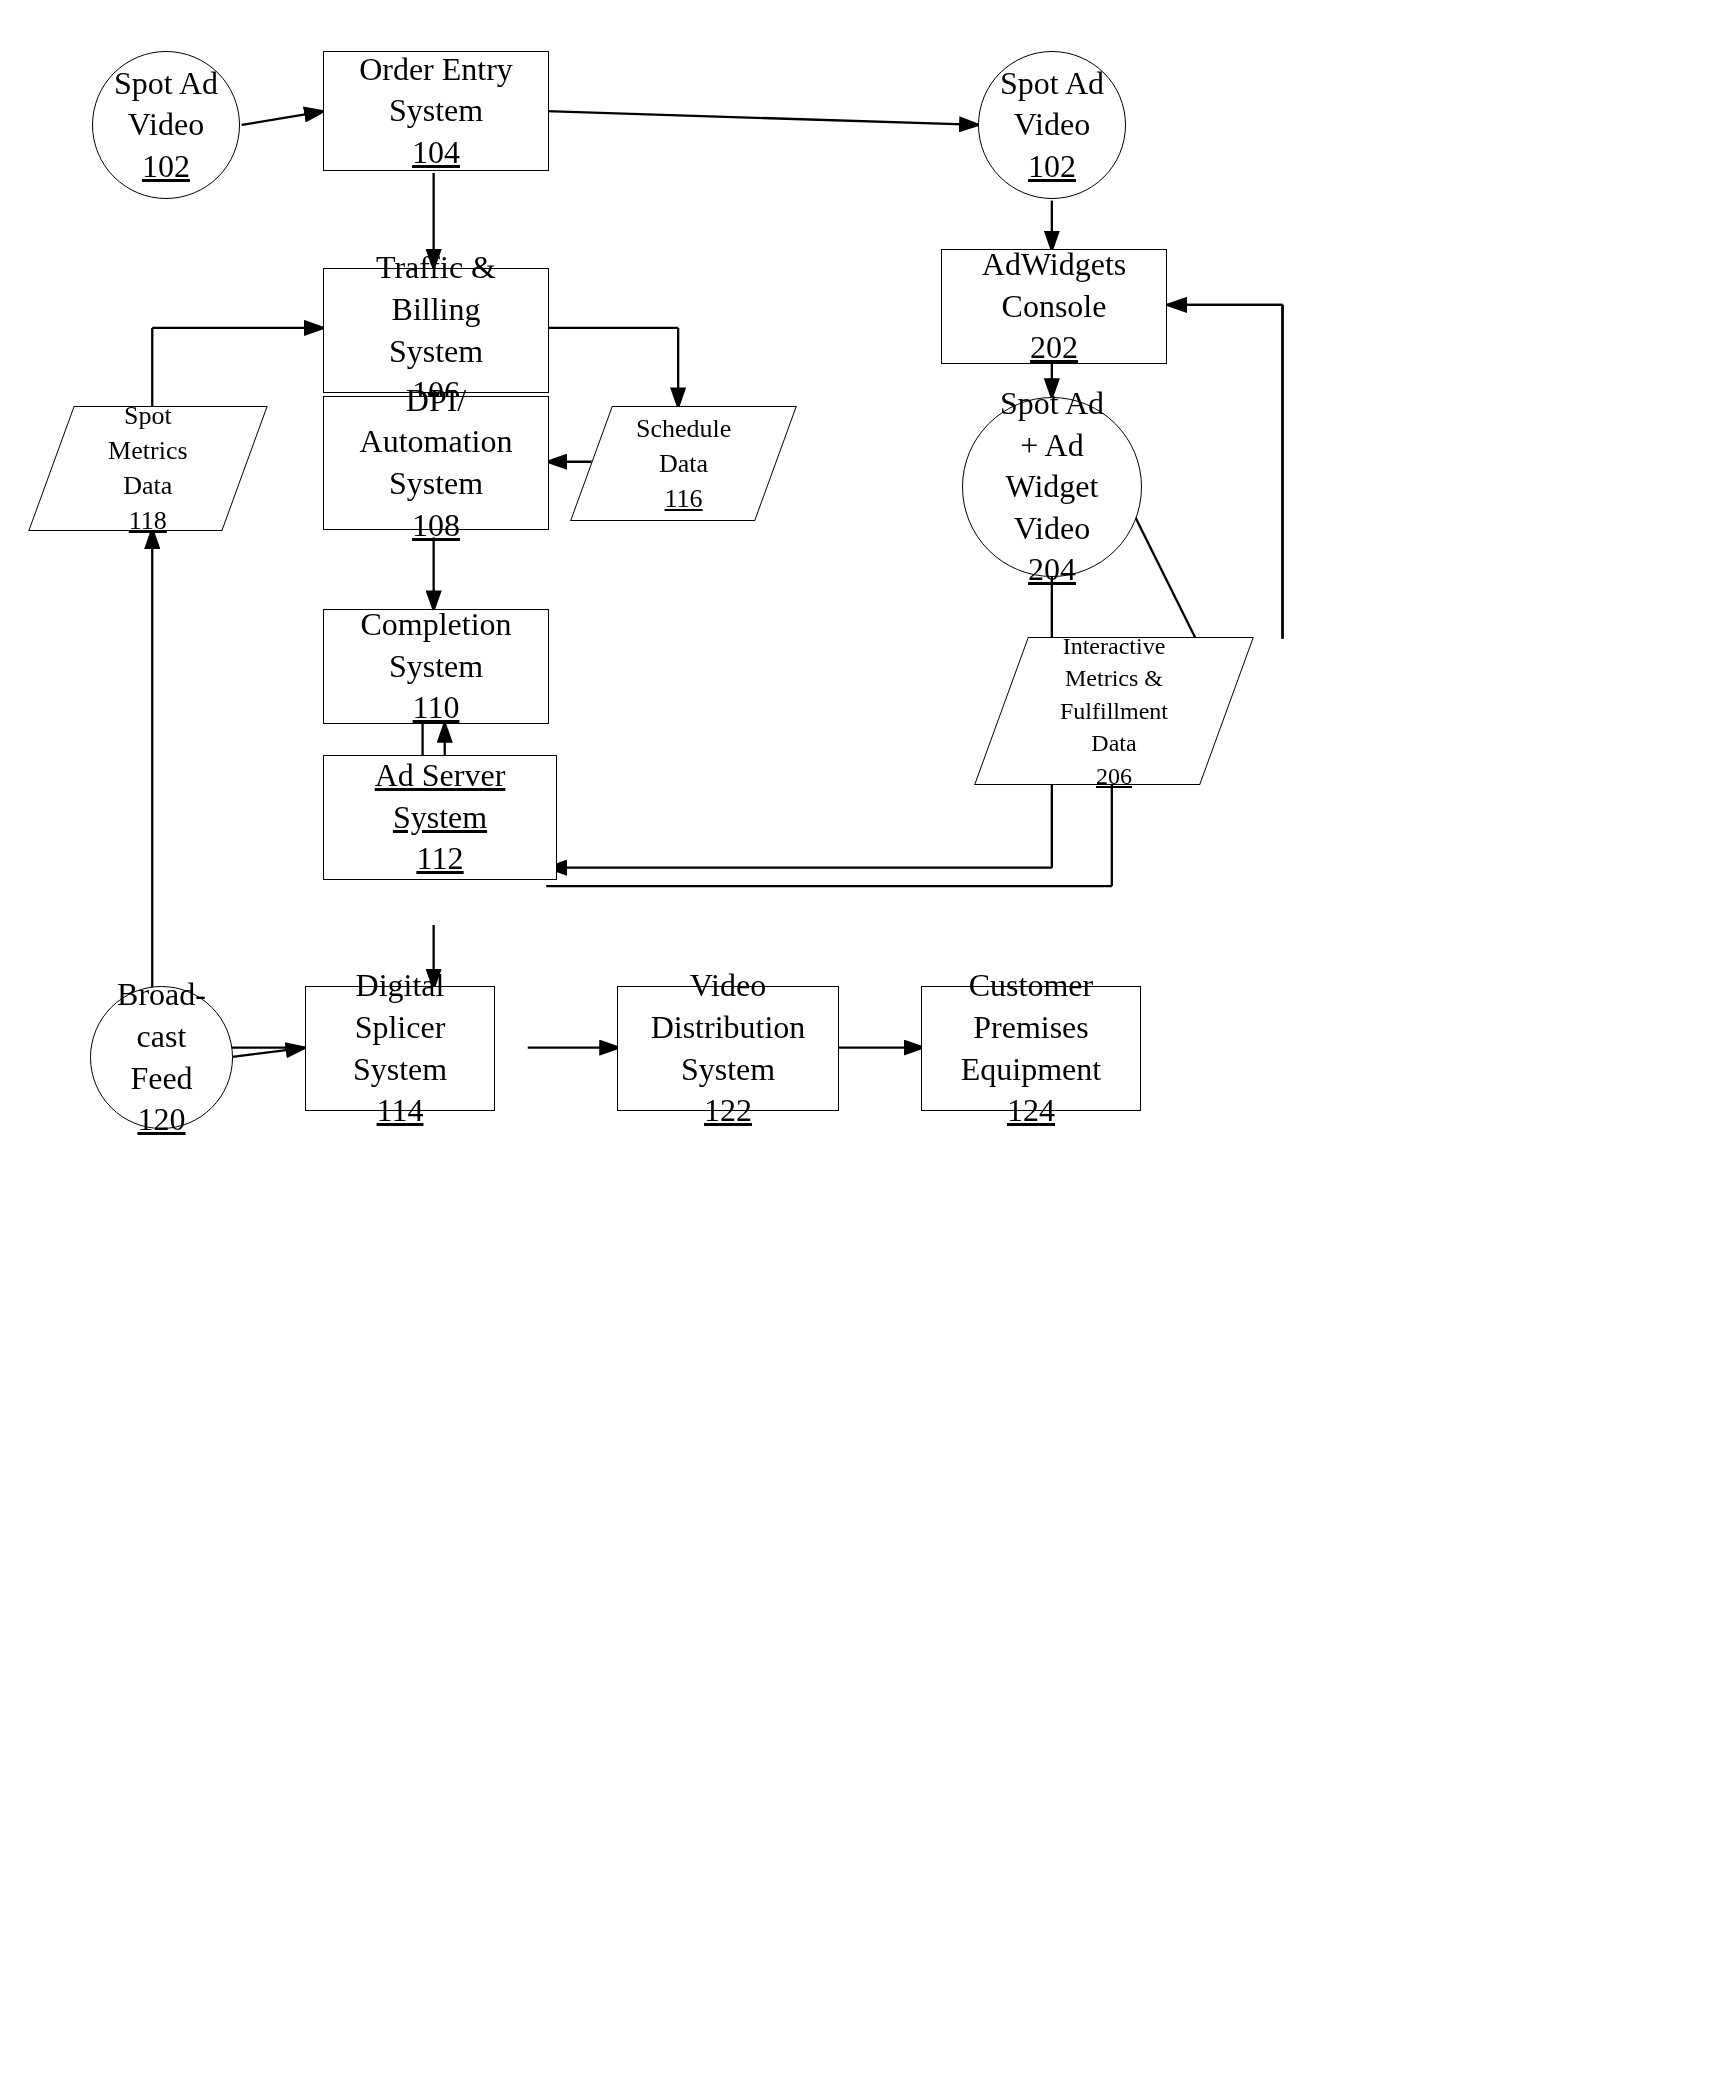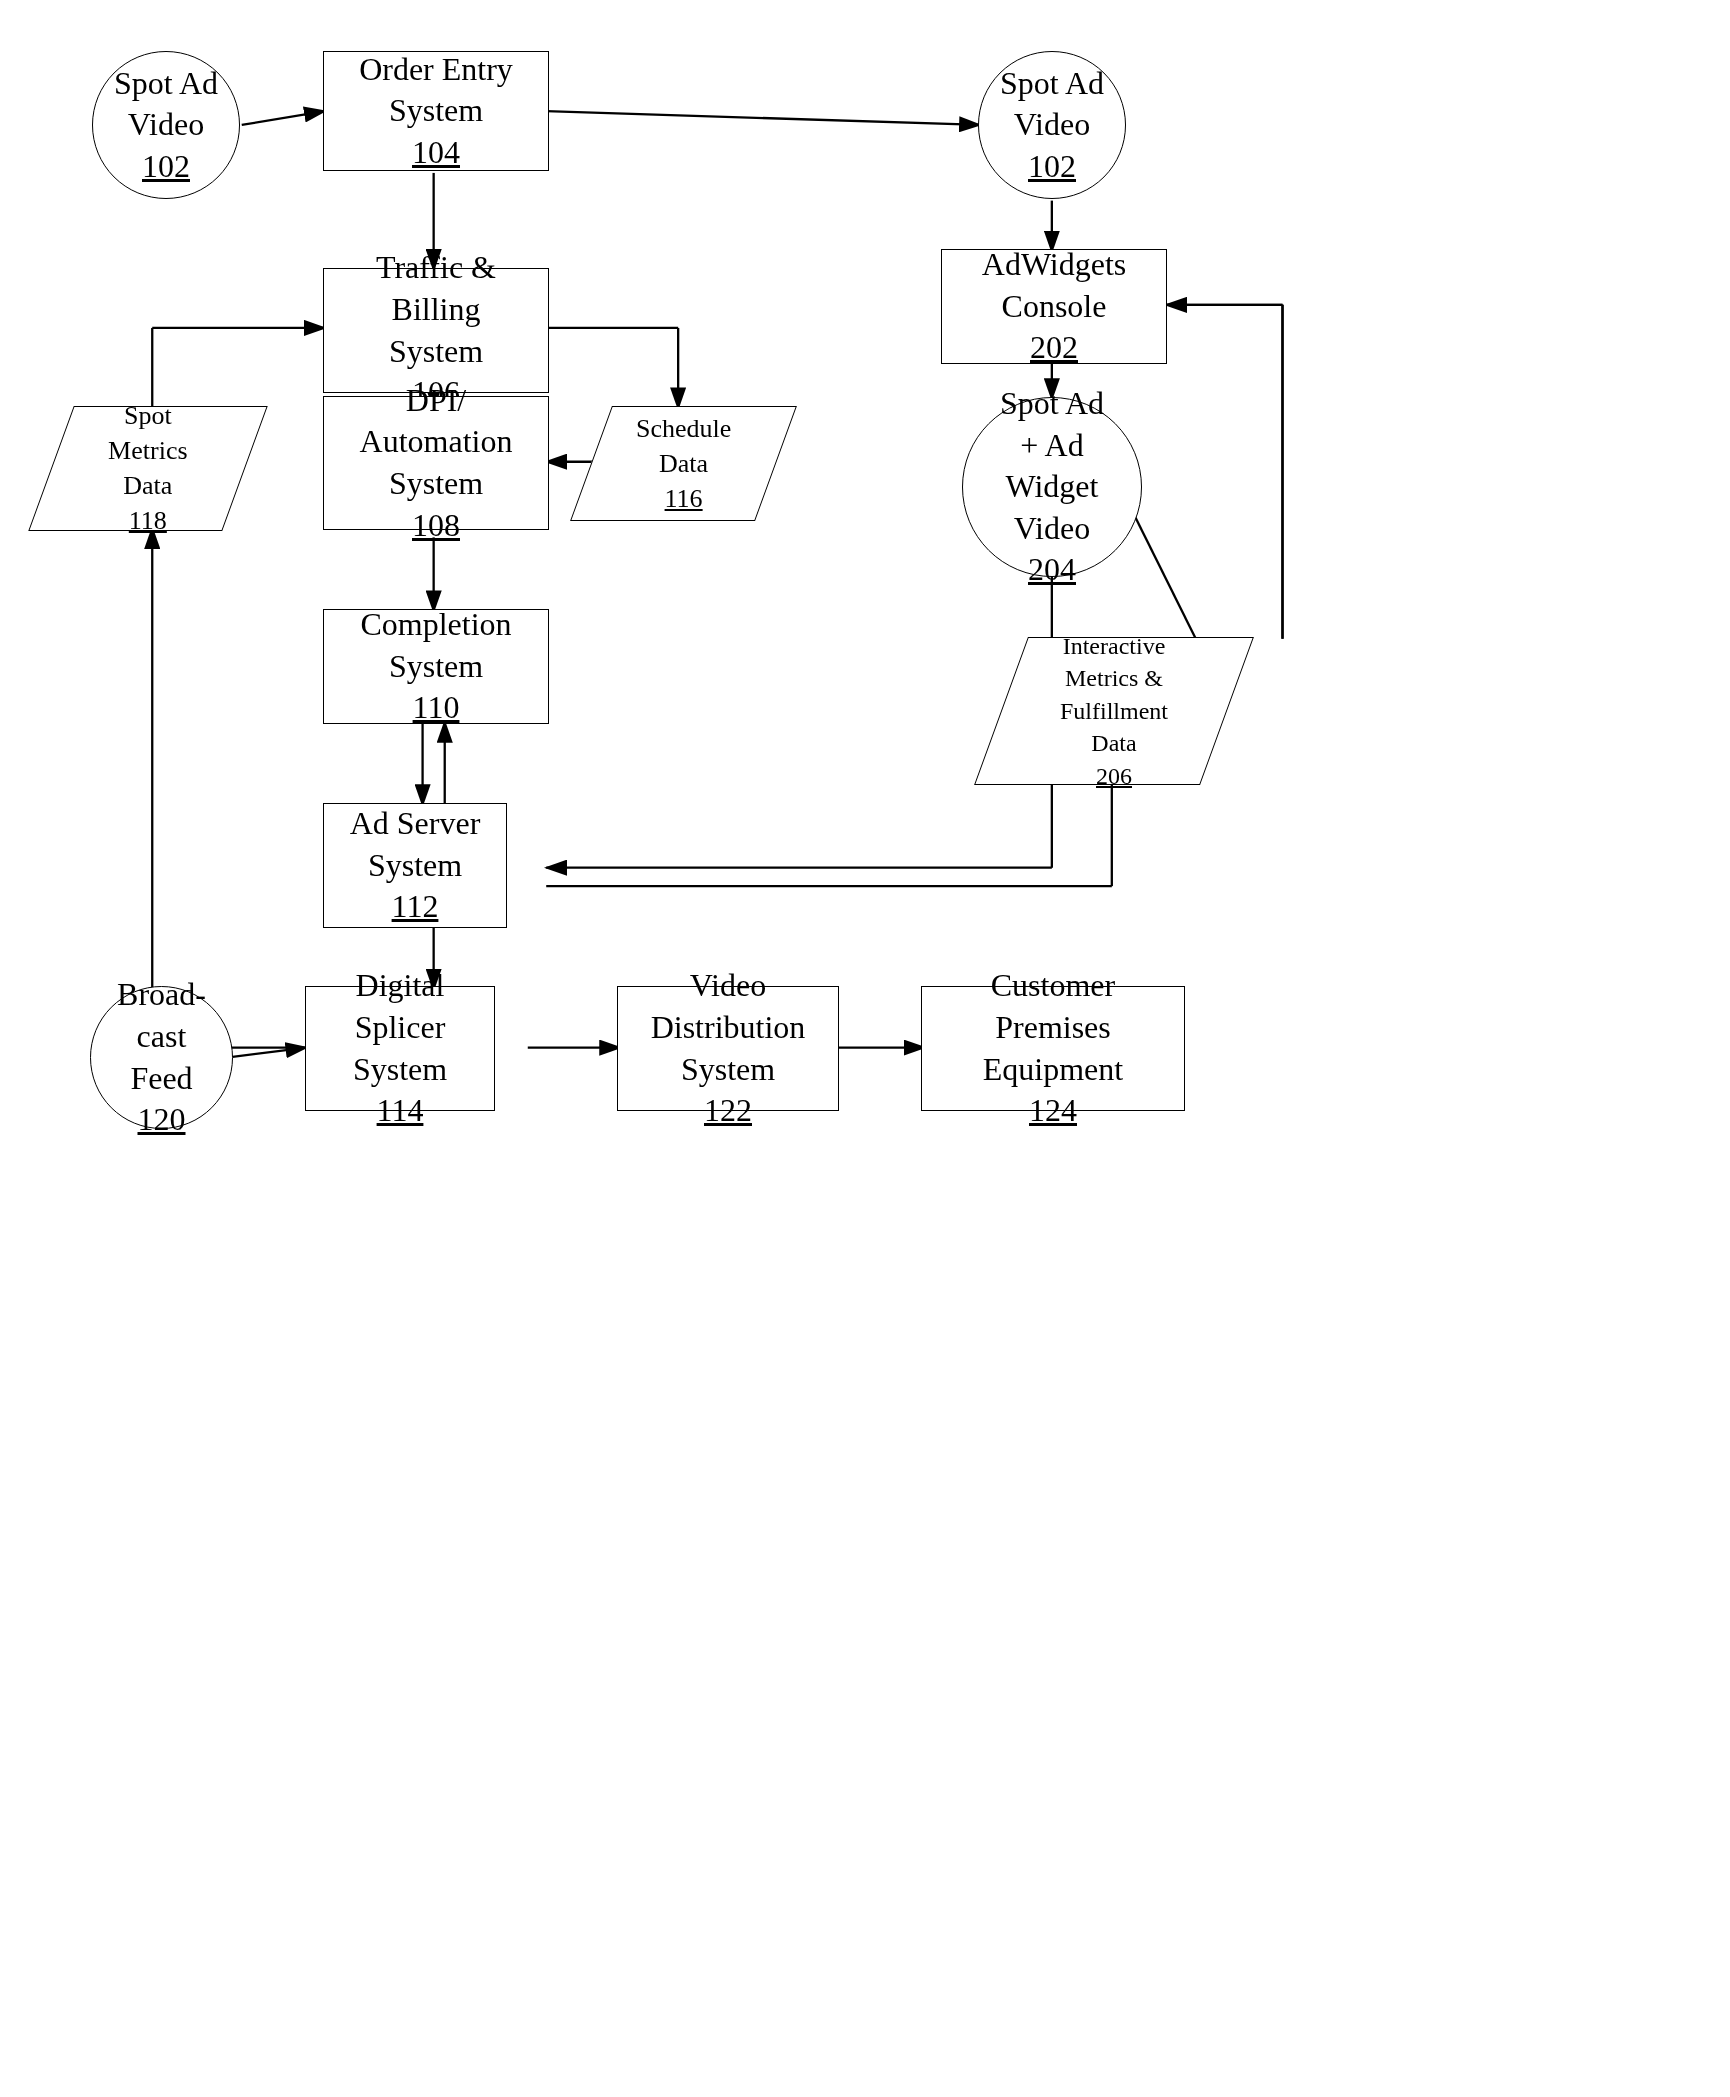--- a/index.html
+++ b/index.html
@@ -184,40 +184,40 @@
 
   <div style="position:absolute; left:1001px; top:637px; width:226px; height:148px; display:flex; align-items:center; justify-content:center;">
     <div style="width:100%; height:100%; border:1.8px solid #000; transform:skewX(-20deg); background:#fff; display:flex; align-items:center; justify-content:center;">
       <div style="transform:skewX(20deg); text-align:center; font-size:24px; line-height:1.35;">
         <span>Interactive<br>Metrics &amp;<br>Fulfillment<br>Data</span><br>
         <u>206</u>
       </div>
     </div>
   </div>
 
-  <div class="node box" style="left:323px; top:803px; width:184px; height:125px;">
+  <div class="node box" style="left:323px; top:755px; width:234px; height:125px;text-decoration:underline;">
     <span>Ad Server<br>System</span>
     <u>112</u>
   </div>
 
   <div class="node circle" style="left:90px; top:986px; width:143px; height:143px;">
     <span>Broad-<br>cast<br>Feed</span>
     <u>120</u>
   </div>
 
   <div class="node box" style="left:305px; top:986px; width:190px; height:125px;">
     <span>Digital Splicer<br>System</span>
     <u>114</u>
   </div>
 
   <div class="node box" style="left:617px; top:986px; width:222px; height:125px;">
     <span>Video<br>Distribution<br>System</span>
     <u>122</u>
   </div>
 
-  <div class="node box" style="left:921px; top:986px; width:264px; height:125px;">
+  <div class="node box" style="left:921px; top:986px; width:220px; height:125px;">
     <span>Customer<br>Premises<br>Equipment</span>
     <u>124</u>
   </div>
 
 
 </div>
 
 
 </body></html>

